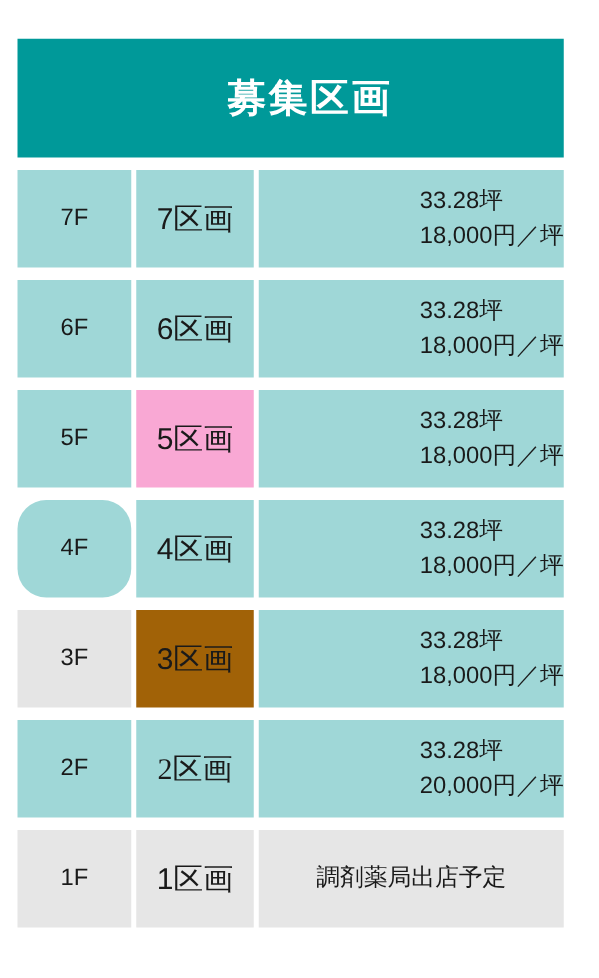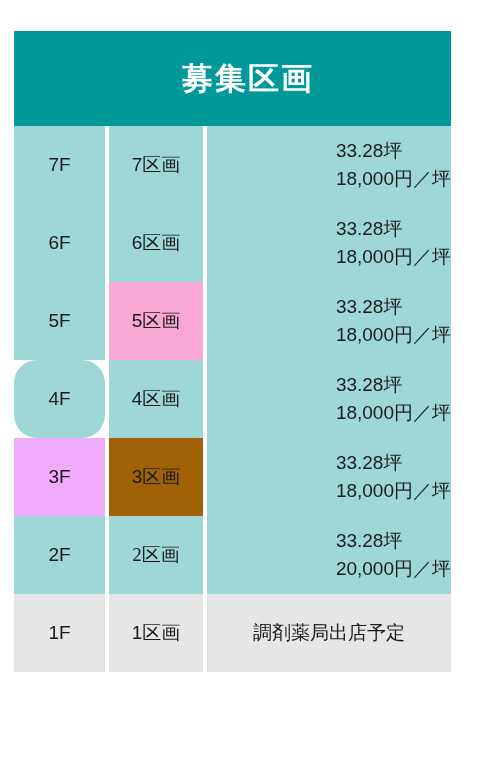--- a/index.html
+++ b/index.html
@@ -46,21 +46,21 @@
     line-height: 1;
   }
 
   .table-body {
     display: block;
   }
 
   .row {
     display: flex;
     height: 78px;
-    margin-top: 0;
+    margin-top: 10px;
   }
 
   .cell {
     box-sizing: border-box;
     display: flex;
     align-items: center;
     background: #9fd7d7;
     color: #1a1a1a;
   }
 
@@ -71,21 +71,21 @@
   .cell-floor {
     width: 91px;
     justify-content: center;
     font-size: 19px;
   }
 
   .cell-units {
     width: 94px;
     margin-left: 4px;
     justify-content: center;
-    font-size: 19px;
+    font-size: 24px;
   }
 
   .cell-detail {
     flex: 1;
     margin-left: 4px;
     padding-left: 50px;
     justify-content: flex-end;
     font-size: 19px;
     line-height: 1.45;
   }
@@ -138,21 +138,21 @@
         </div>
         <div class="row">
           <div class="cell cell-floor" style="background: rgb(159, 215, 215); color: rgb(26, 26, 26); border-radius: 23px;">4F</div>
           <div class="cell cell-units" style="background: rgb(159, 215, 215); color: rgb(26, 26, 26);">4区画</div>
           <div class="cell cell-detail" style="background: rgb(159, 215, 215); color: rgb(26, 26, 26);">
             <span class="detail-lines">33.28坪
 18,000円／坪</span>
           </div>
         </div>
         <div class="row">
-          <div class="cell cell-floor" style="background: #f0abfc; color: rgb(26, 26, 26);">3F</div>
+          <div class="cell cell-floor" style="background: #e5e5e5; color: rgb(26, 26, 26);">3F</div>
           <div class="cell cell-units" style="background: #a16207; color: rgb(26, 26, 26); text-align: center;">3区画</div>
           <div class="cell cell-detail" style="background: rgb(159, 215, 215); color: rgb(26, 26, 26);">
             <span class="detail-lines">33.28坪
 18,000円／坪</span>
           </div>
         </div>
         <div class="row">
           <div class="cell cell-floor" style="background: rgb(159, 215, 215); color: rgb(26, 26, 26);">2F</div>
           <div class="cell cell-units" style="background: rgb(159, 215, 215); color: rgb(26, 26, 26); font-family: Liberation Serif, serif;">2区画</div>
           <div class="cell cell-detail" style="background: rgb(159, 215, 215); color: rgb(26, 26, 26);">

